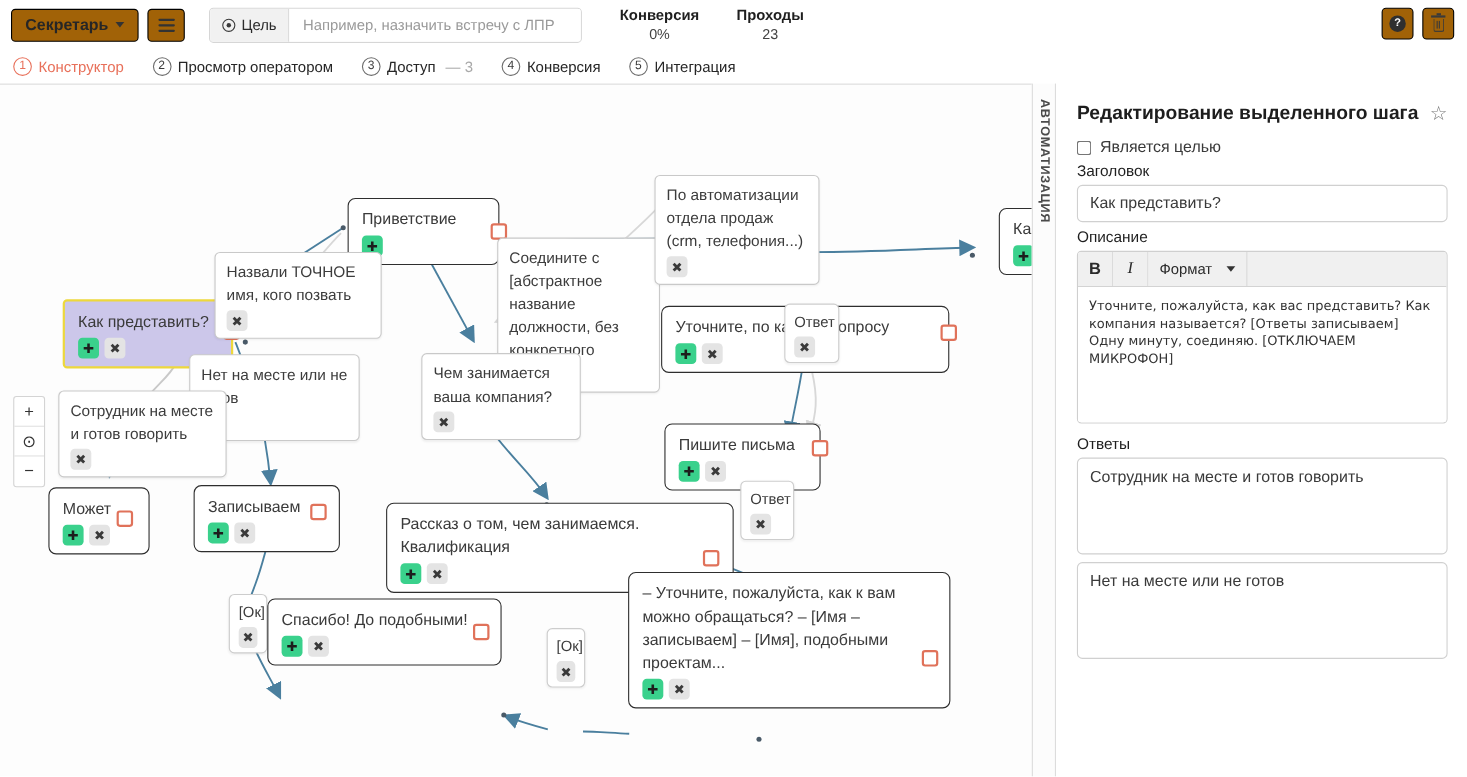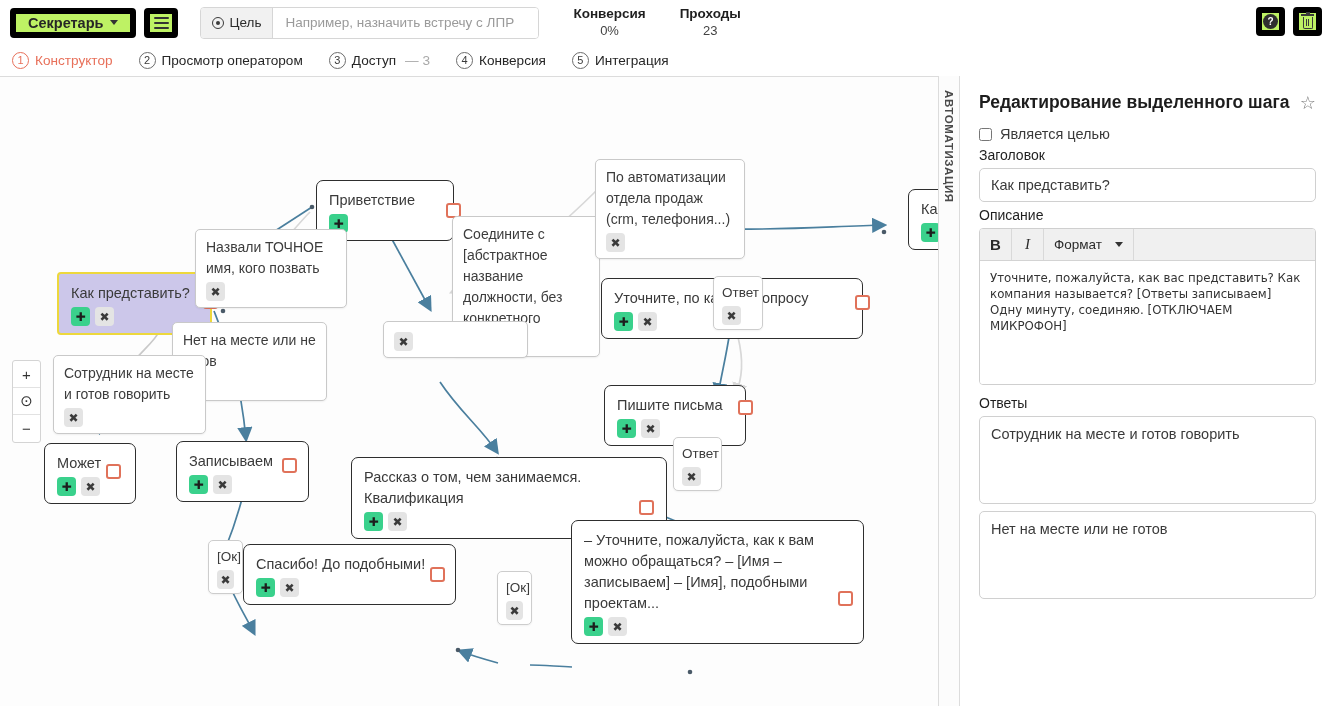--- a/index.html
+++ b/index.html
@@ -12,21 +12,21 @@
     -webkit-font-smoothing: antialiased;
   }
   #app { position: relative; width: 1334px; height: 706px; background:#fff; }
 
   
   .topbar {
     position: absolute; left:0; top:0; width:1334px; height:45px;
     background:#fff; display:flex; align-items:center;
   }
   .btn-shell {
-    border:6px solid #000000; border-radius:4px; background:#bef264;
+    border:1px solid #000000; border-radius:4px; background:#a16207;
     display:flex; align-items:center; justify-content:center;
     cursor:pointer;
   }
   .scenario-btn {
     margin-left:10px; height:30px; padding:0 12px;
     font-size:14.5px; font-weight:bold; color:#262626;
   }
   .caret-down {
     display:inline-block; margin-left:7px;
     width:0; height:0; border-left:4px solid transparent;
@@ -386,20 +386,21 @@
     </div>
 
     <div class="node ans" style="left:595px; top:82px; width:150px;">
       <span class="ntext">По автоматизации отдела продаж (crm, телефония...)</span>
       <div class="badges">
         <span class="badge close">✖</span>
       </div>
     </div>
 
     <div class="node ans" style="left:383px; top:244px; width:145px;">
+      <span class="ntext">Чем занимается ваша компания?</span>
       <div class="badges">
         <span class="badge close">✖</span>
       </div>
     </div>
 
     <div class="node" style="left:601px; top:201px; width:262px;">
       <span class="ntext">Уточните, по какому вопросу</span>
       <div class="badges">
         <span class="badge plus">✚</span>
         <span class="badge close">✖</span>

